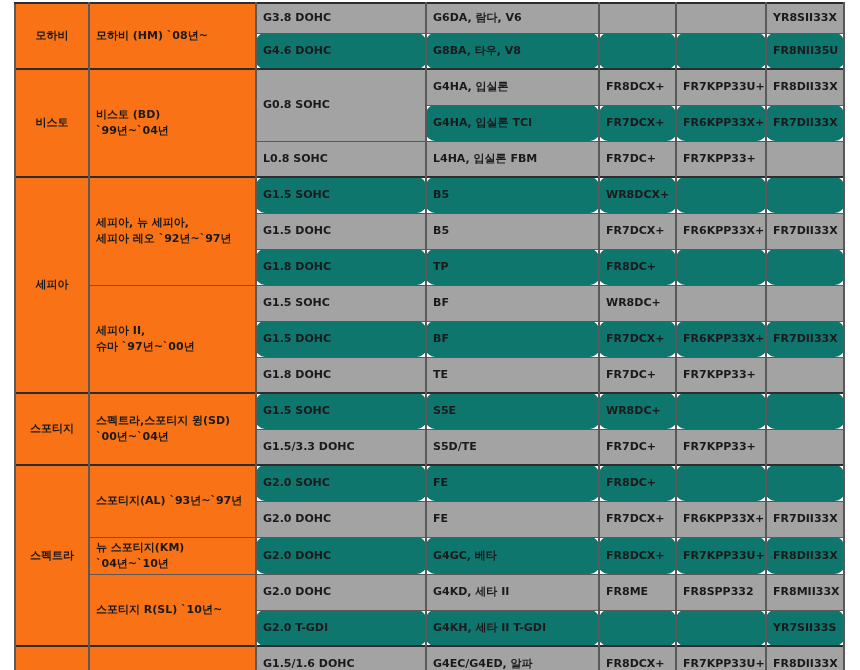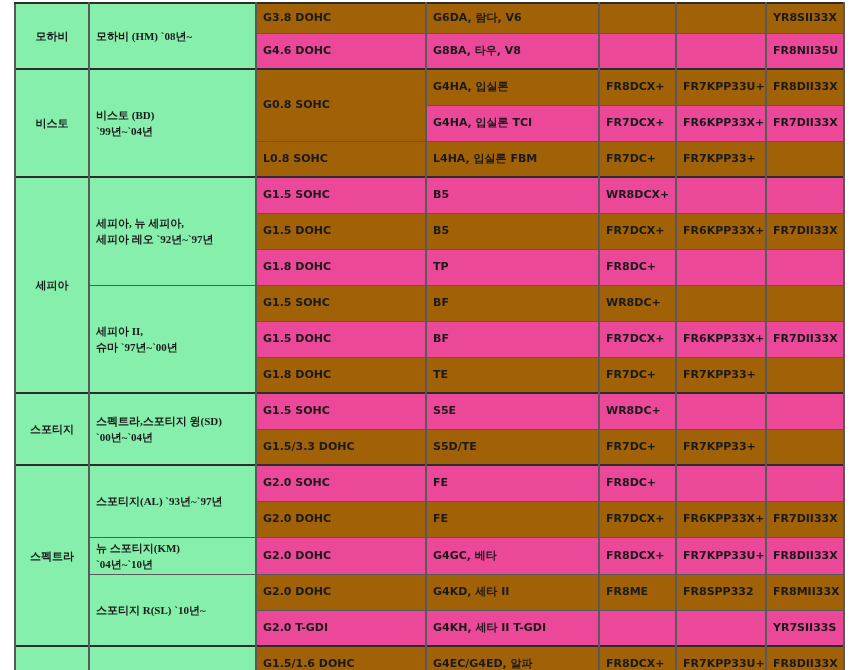--- a/index.html
+++ b/index.html
@@ -35,23 +35,23 @@
     padding: 2px 4px 2px 6px;
     vertical-align: middle;
     overflow: hidden;
     white-space: pre-line;
     line-height: 16px;
     letter-spacing: 0px;
   }
   tr.gs td { border-top: 2px solid #2c2c2c; }
   tr.h30 { height: 30px; }
   tr.h36 { height: 36px; }
-  td.green { background: #86efac; font-family: Liberation Serif, serif; }
-  td.wht   { background: #a16207; }
-  td.lav   { background: #ec4899; }
+  td.green { background: #f97316; }
+  td.wht   { background: #a3a3a3; }
+  td.lav   { background: #0f766e; border-radius: 9px; }
   td.brand { text-align: center; padding: 2px; }
 </style>
 </head>
 <body>
 
 <div class="sheet">
   <table class="app-table">
     <colgroup>
       <col style="width:74px">
         <col style="width:167px">

